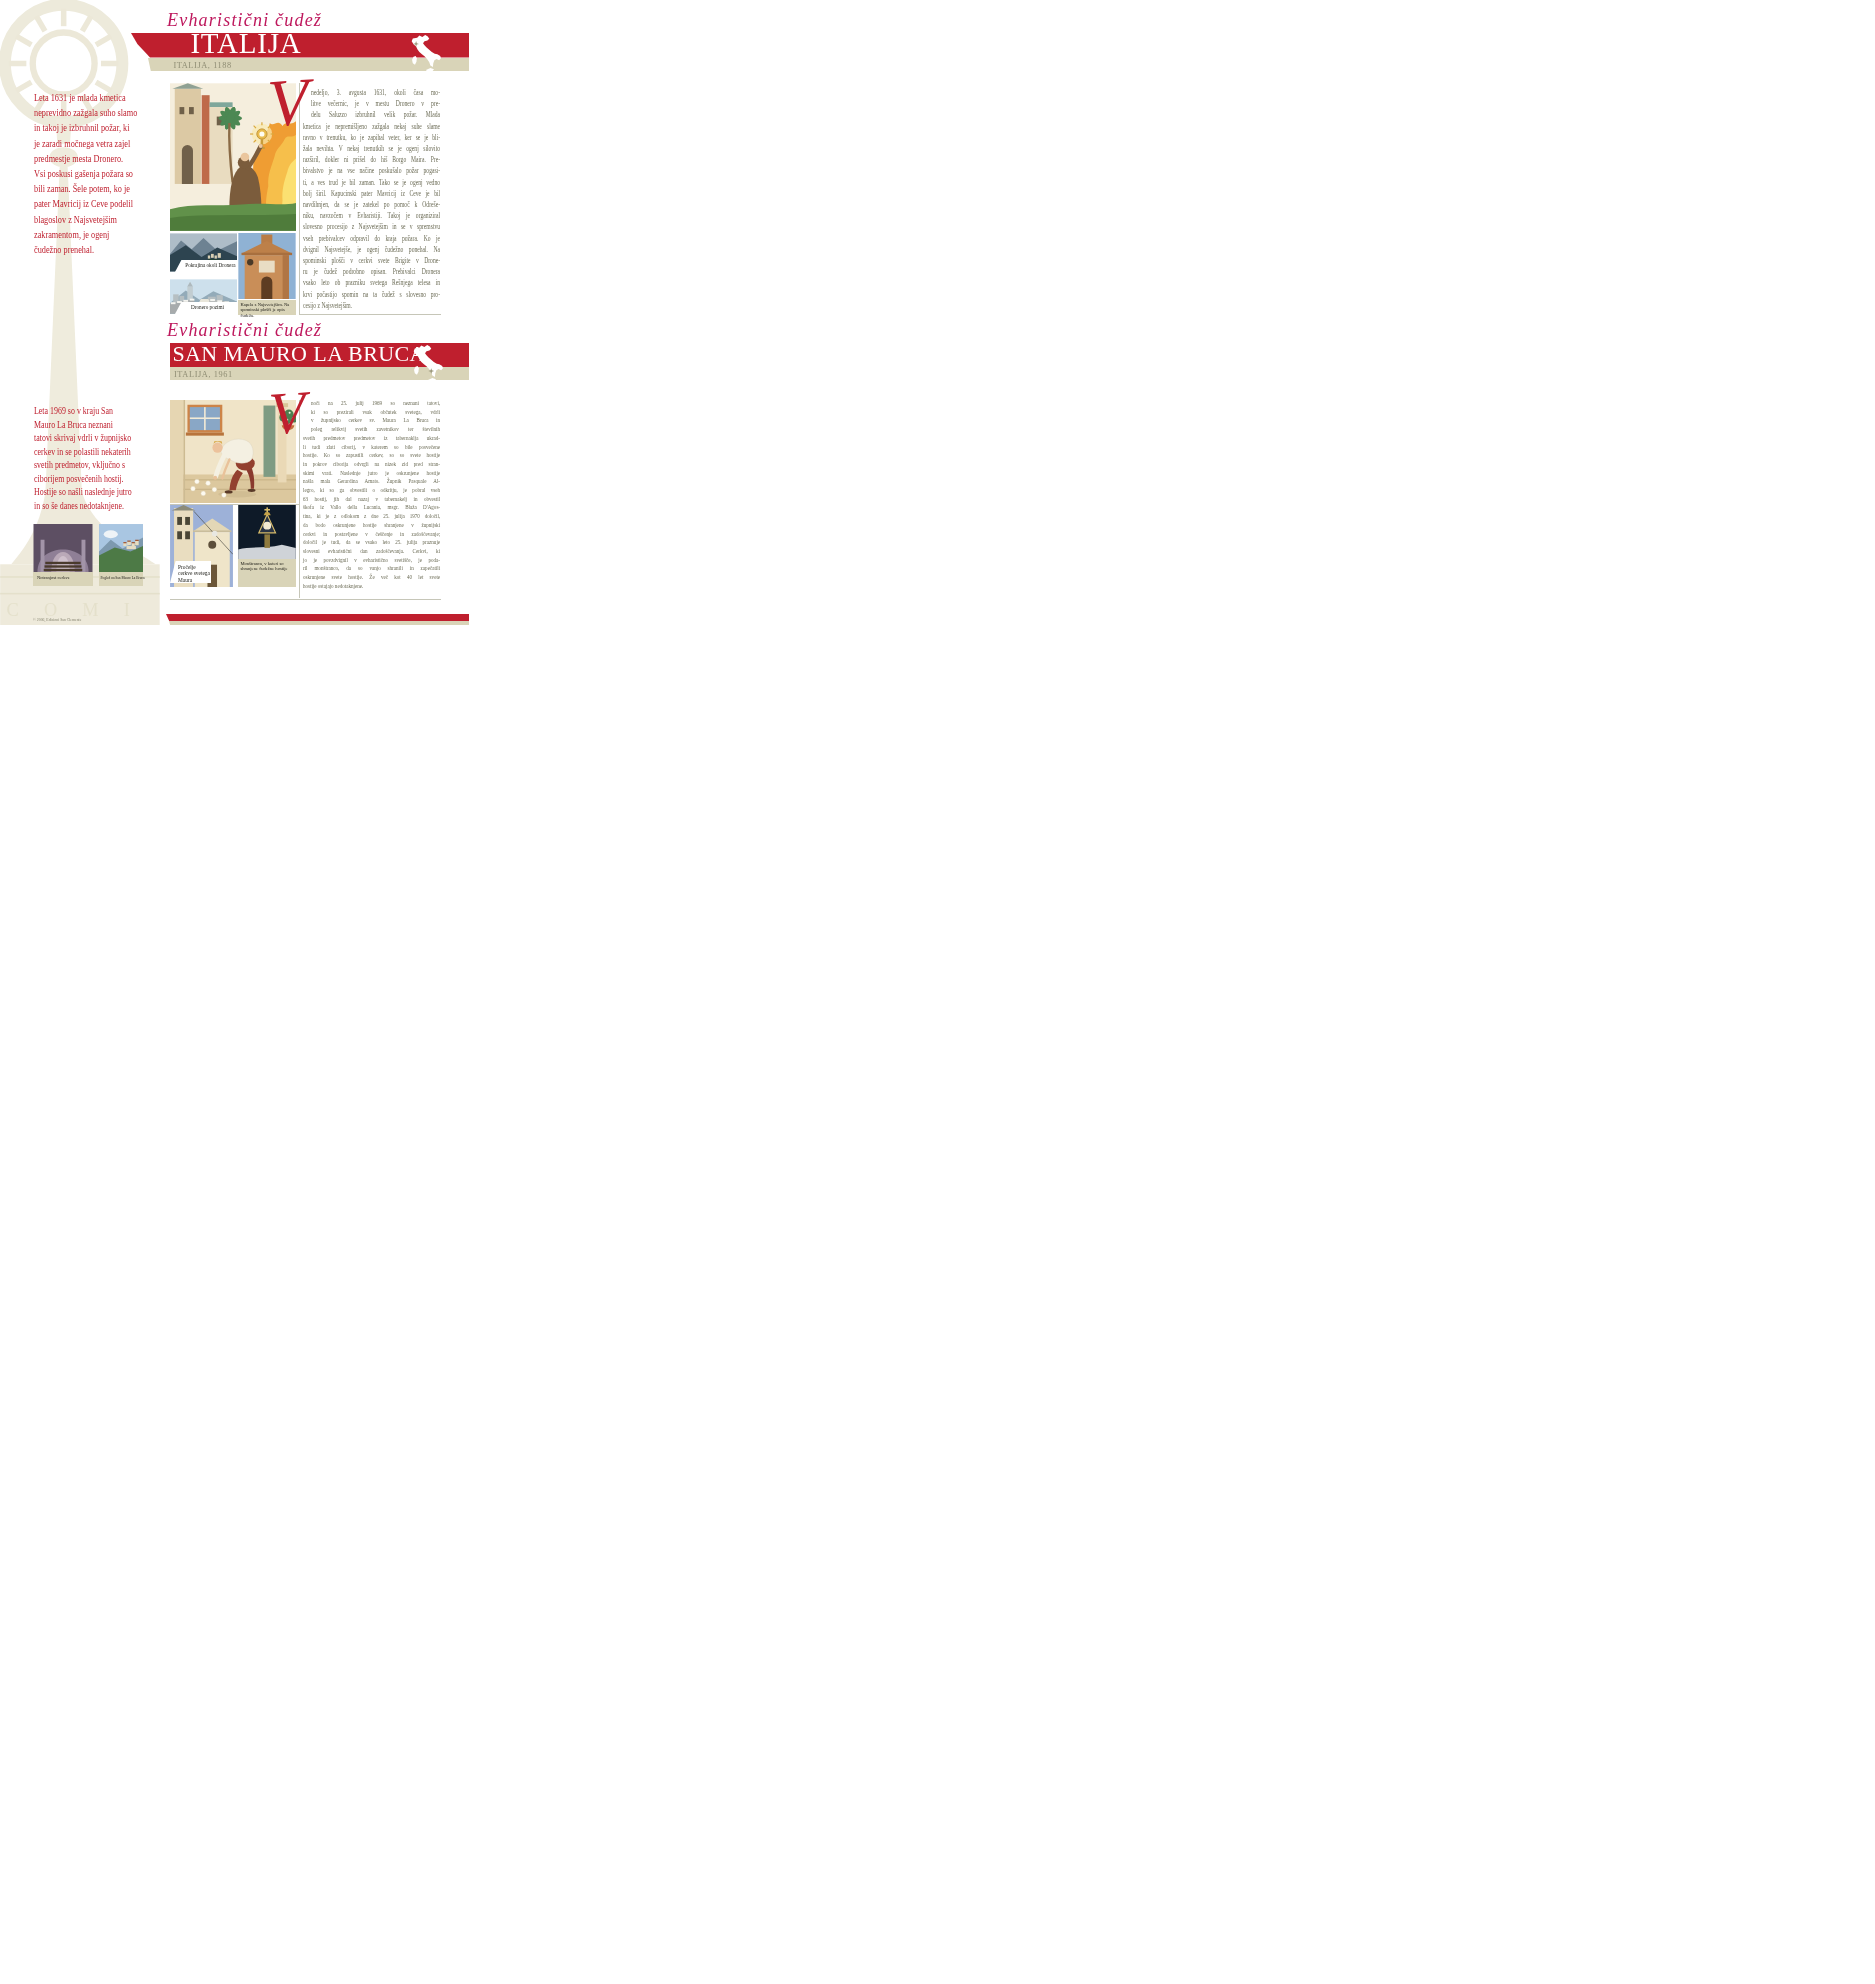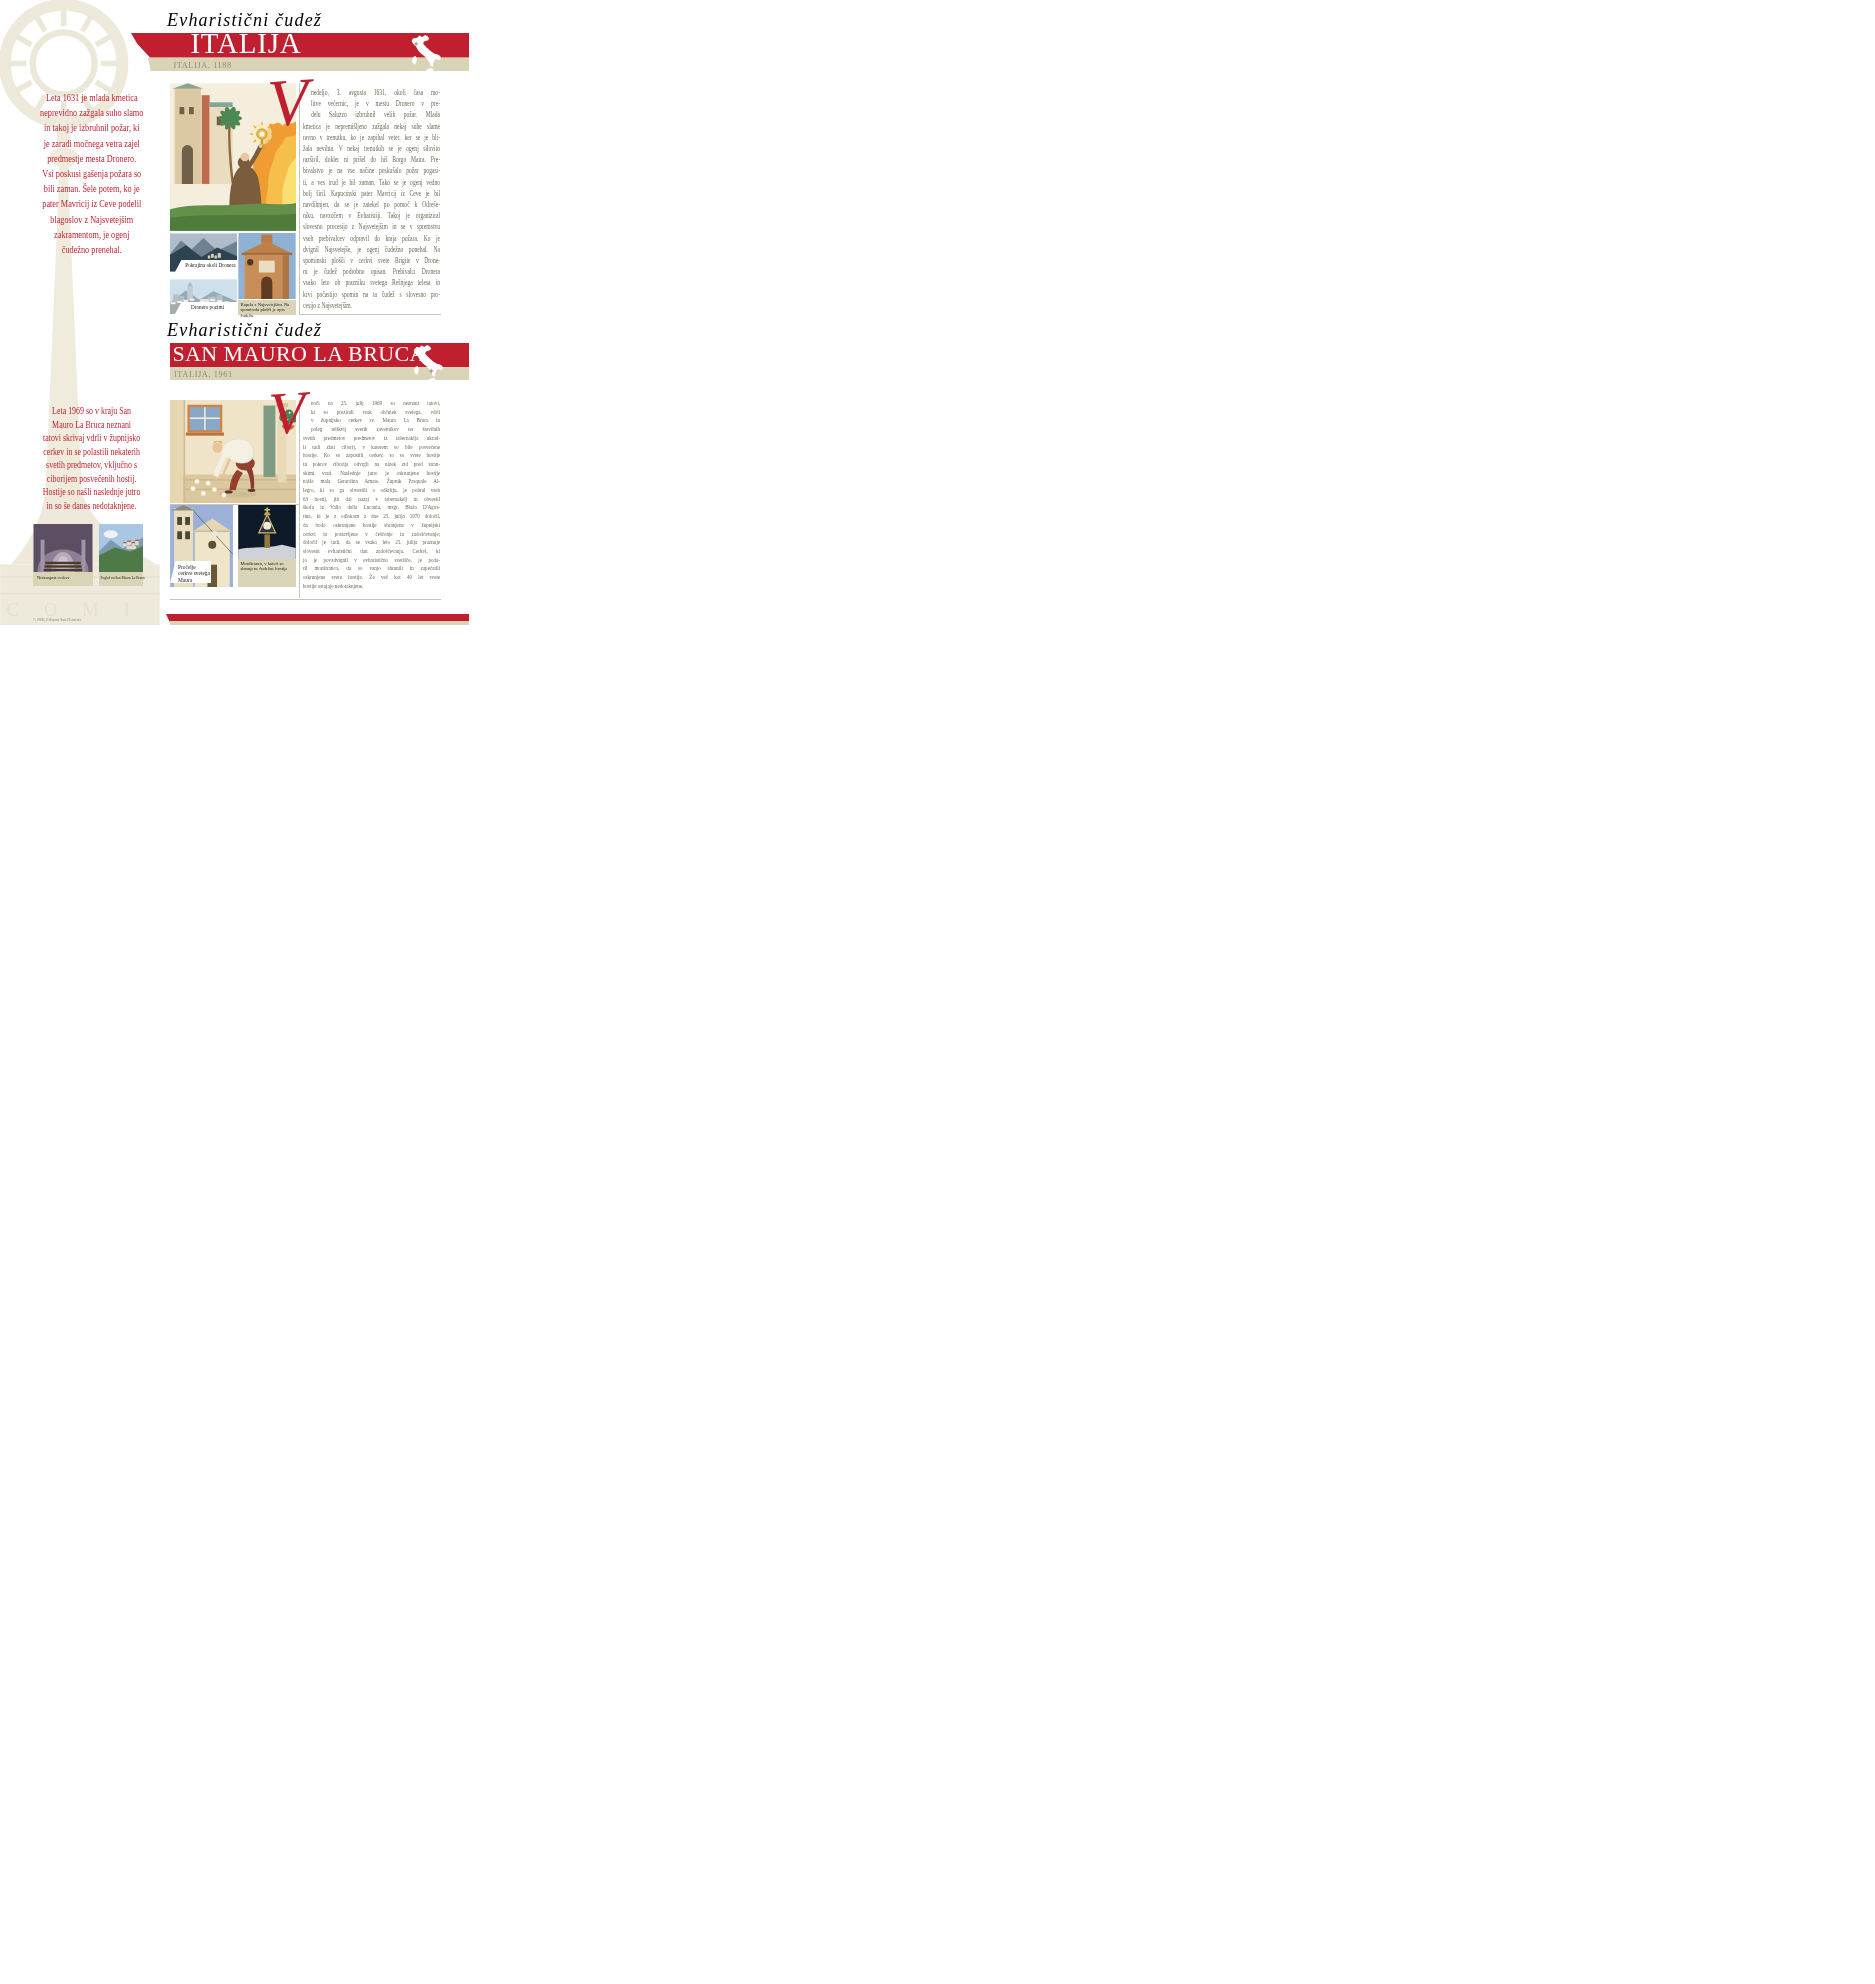--- a/index.html
+++ b/index.html
@@ -1,42 +1,42 @@
 <!DOCTYPE html>
 <html style="font-size:6.4px"><head>
 <meta charset="utf-8">
 <style>
   html,body{margin:0;padding:0;background:#ffffff;}
   .page{position:relative;width:469px;height:625px;background:#fff;overflow:hidden;
         font-family:"Liberation Serif","DejaVu Serif",serif;}
   
   .watermark{position:absolute;left:0;top:0;z-index:0;}
   
-  .script-title{position:absolute;z-index:3;font-style:italic;color:#000000;font-size:18px;
+  .script-title{position:absolute;z-index:3;font-style:italic;color:#be185d;font-size:18px;
                 letter-spacing:1.2px;white-space:nowrap;}
   .s1t{left:167px;top:10.3px;}
   .s2t{left:167px;top:320px;}
   .banner{position:absolute;background:#bf1f2e;z-index:2;}
   .b1{left:131px;top:33px;width:338px;height:24.6px;
       clip-path:polygon(0 0,100% 0,100% 100%,19px 100%,6.4px 45%);}
   .b2{left:170px;top:343px;width:299px;height:24.6px;}
   .banner-text{position:absolute;color:#ffffff;white-space:nowrap;top:50%;transform:translateY(-54%);}
   .bt1{left:0;width:230px;text-align:center;font-size:29px;letter-spacing:0.8px;}
   .bt2{left:2.4px;font-size:22px;letter-spacing:0.4px;}
   .tanbar{position:absolute;background:#d9d4b8;z-index:2;}
   .t1{left:148px;top:58px;width:321px;height:13px;clip-path:polygon(0 0,100% 0,100% 100%,2.8px 100%);}
   .t2{left:170px;top:367px;width:299px;height:13px;}
   .subtitle{position:absolute;top:50%;transform:translateY(-50%);color:#8f8d74;font-size:8.3px;
             letter-spacing:0.6px;white-space:nowrap;}
   .st1{left:25.4px;} .st2{left:4px;}
   .italy{position:absolute;z-index:3;}
   .i1{left:406px;top:34px;}
   .i2{left:408px;top:344px;}
   
-  .lead{position:absolute;z-index:3;color:#bf1f2e;text-align:center;}
+  .lead{position:absolute;z-index:3;color:#bf1f2e;}
   .l1{left:34px;top:90px;width:115px;}
   .l2{left:34px;top:404px;width:115px;}
   .lead-inner{transform-origin:0 0;}
   .l1 .lead-inner{width:154px;transform:scaleX(.75);font-size:11px;line-height:15.2px;}
   .l2 .lead-inner{width:160px;transform:scaleX(.72);font-size:11px;line-height:13.5px;}
   .leadline{white-space:nowrap;}
   
   .bodycol{position:absolute;z-index:3;color:#6b6b55;}
   .bc1{left:303px;top:87px;width:137px;}
   .bc2{left:303px;top:399px;width:137px;}

